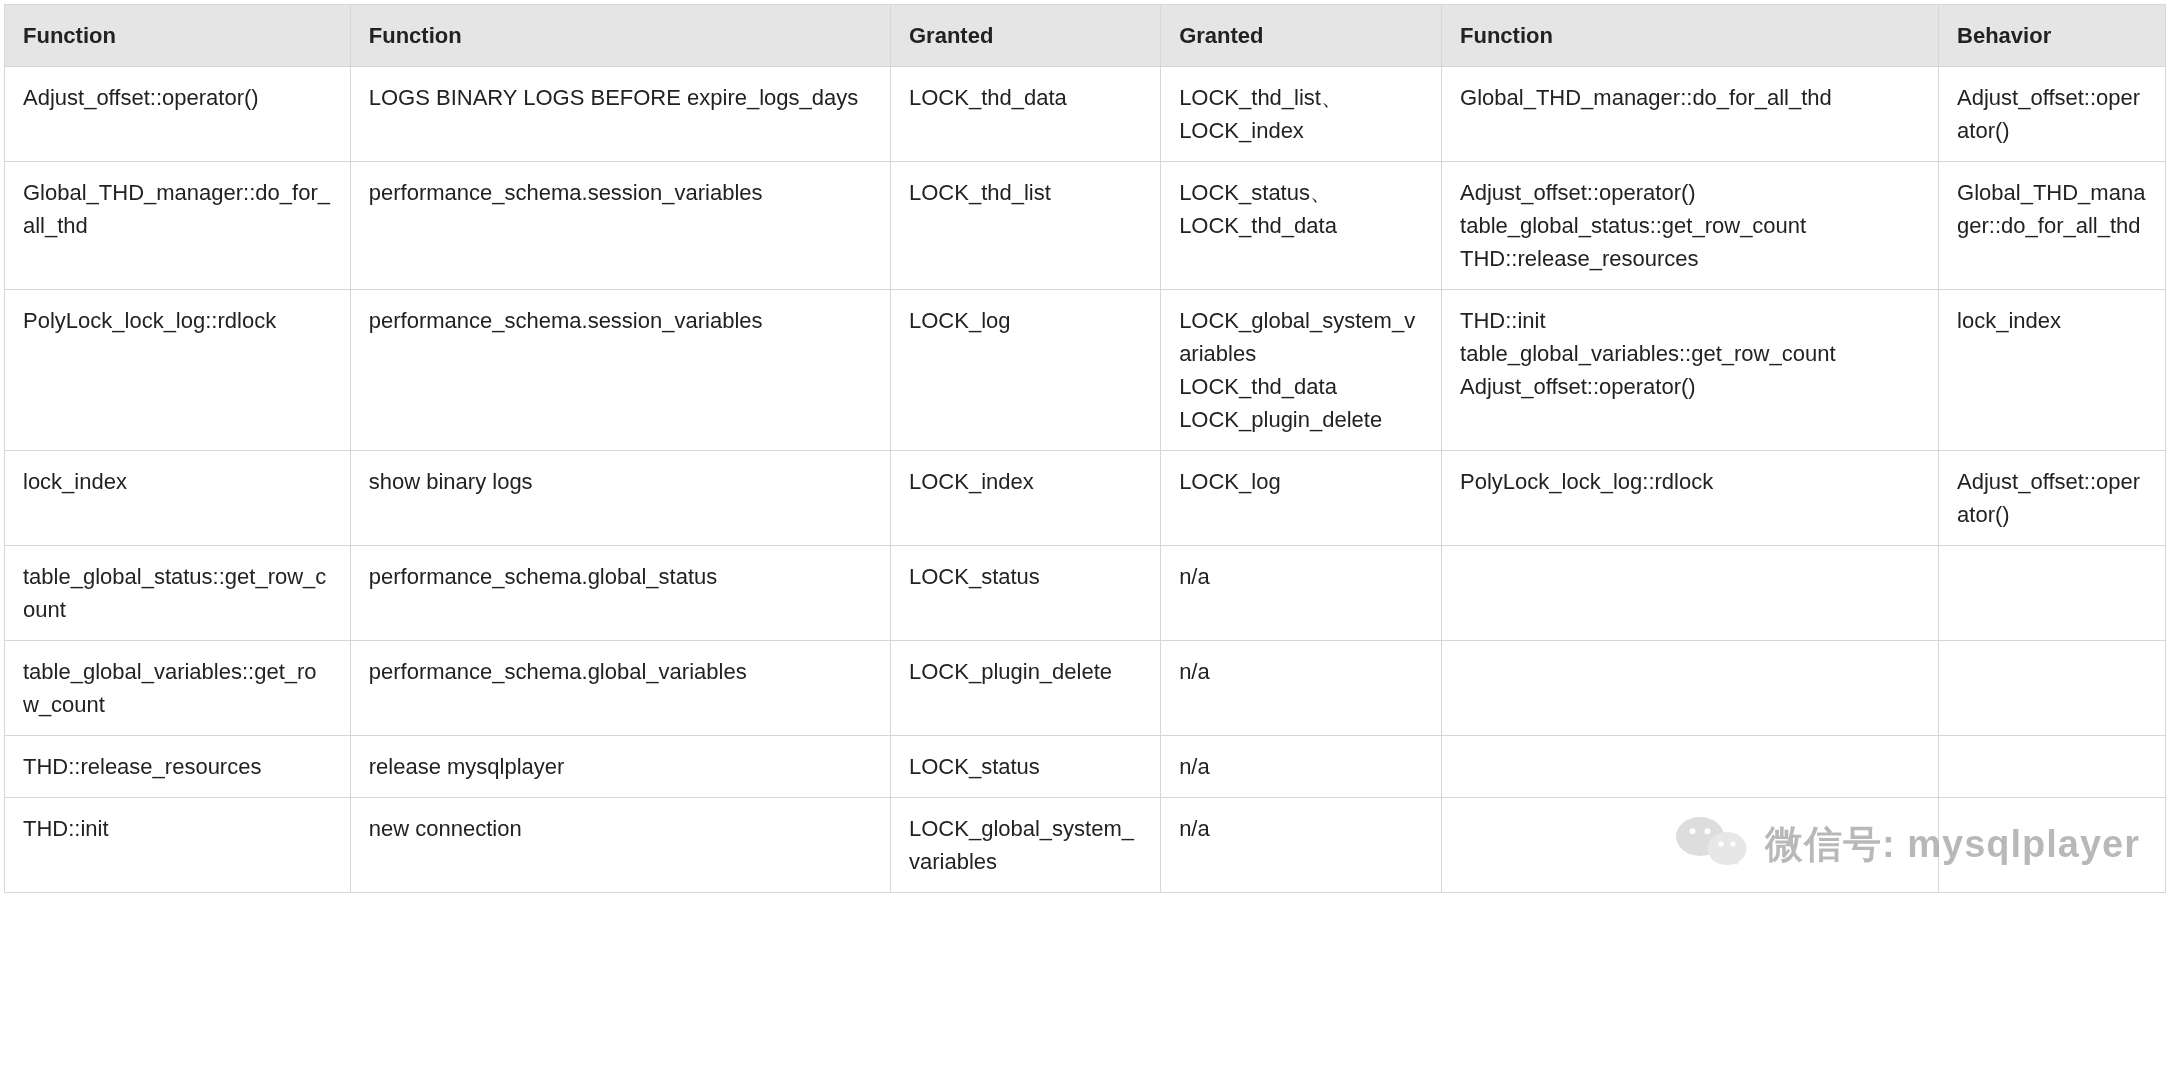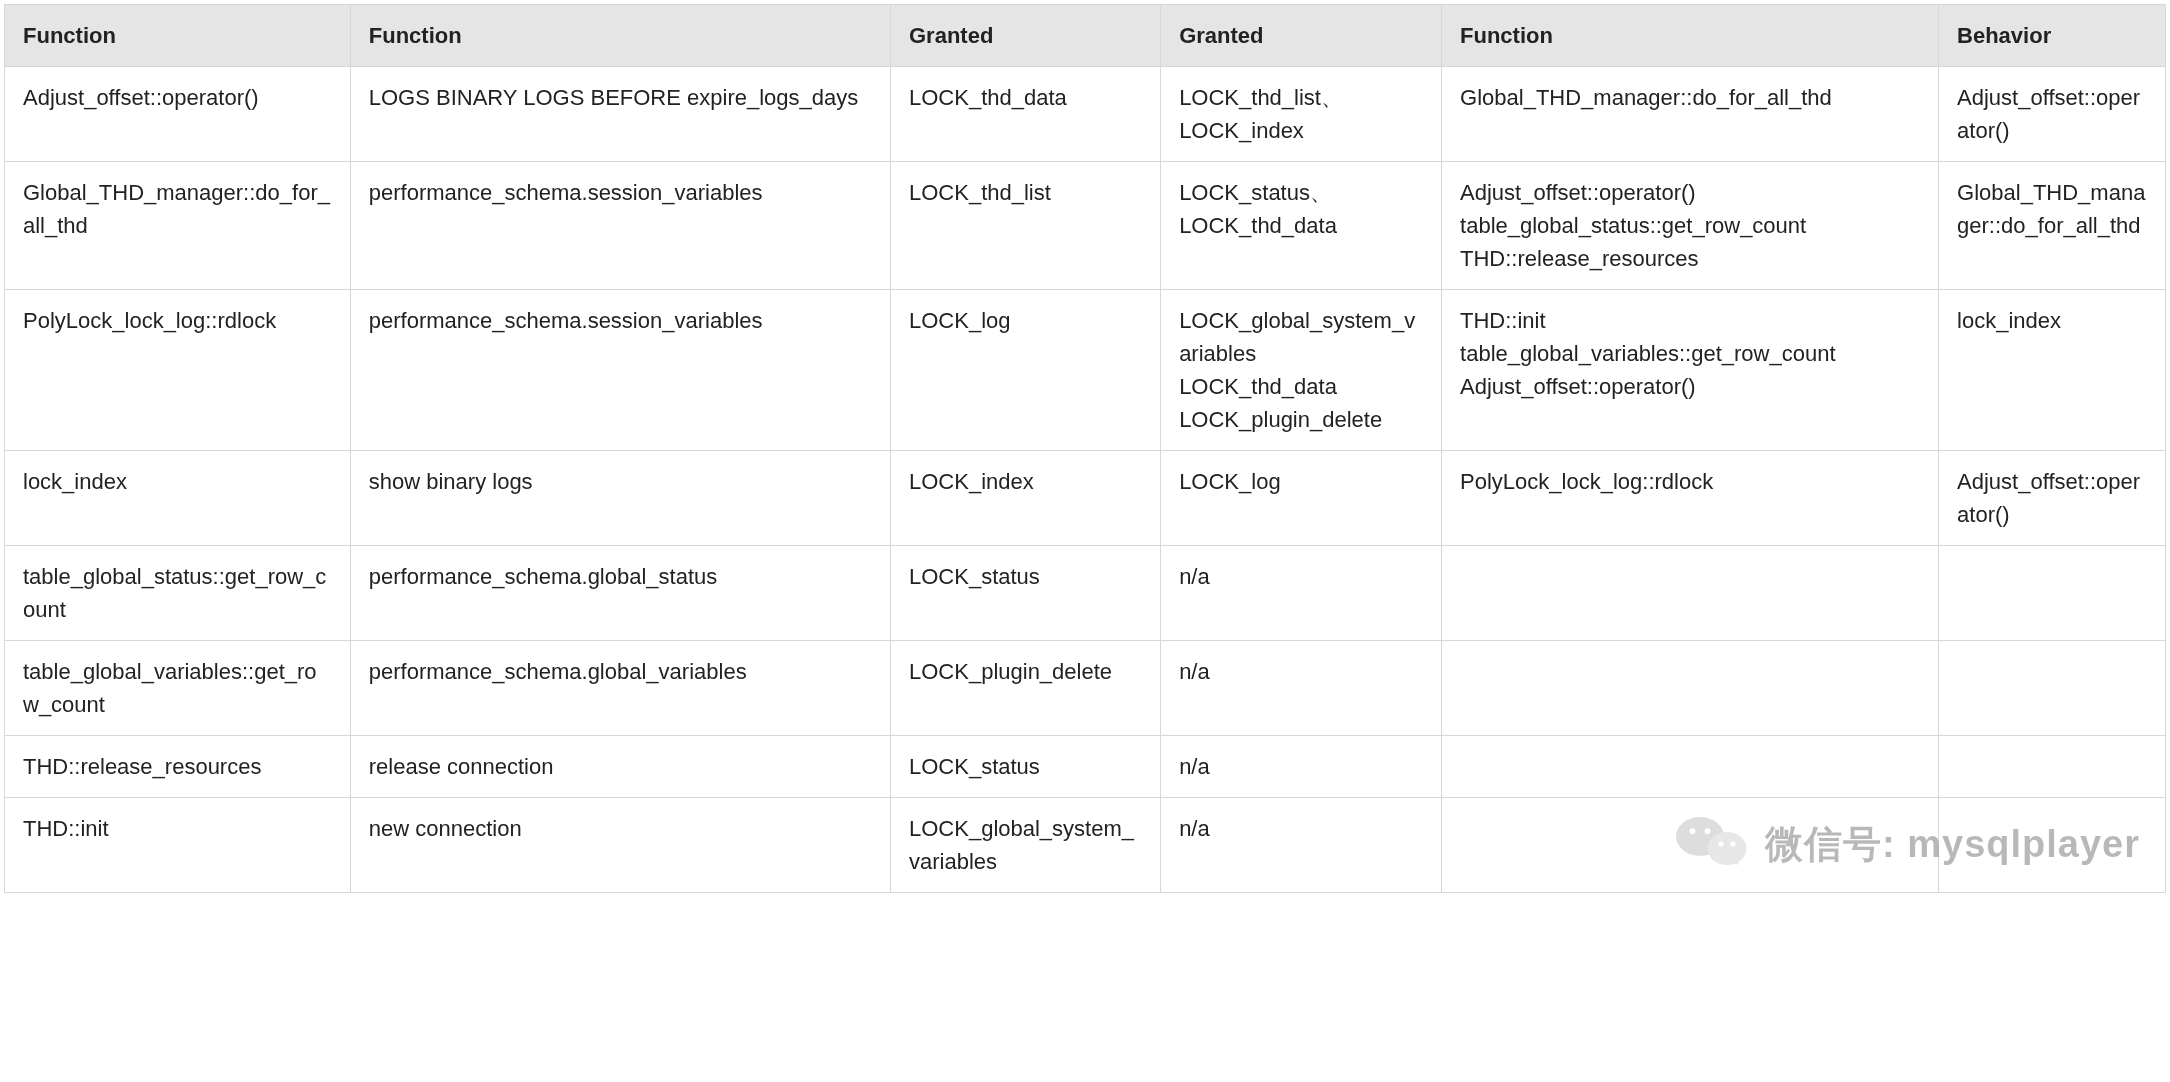--- a/index.html
+++ b/index.html
@@ -142,21 +142,21 @@
     <tr>
       <td>table_global_variables::get_row_count</td>
       <td>performance_schema.global_variables</td>
       <td>LOCK_plugin_delete</td>
       <td>n/a</td>
       <td></td>
       <td></td>
     </tr>
     <tr>
       <td>THD::release_resources</td>
-      <td>release connection</td>
+      <td>release mysqlplayer</td>
       <td>LOCK_status</td>
       <td>n/a</td>
       <td></td>
       <td></td>
     </tr>
     <tr>
       <td>THD::init</td>
       <td>new connection</td>
       <td>LOCK_global_system_variables</td>
       <td>n/a</td>

